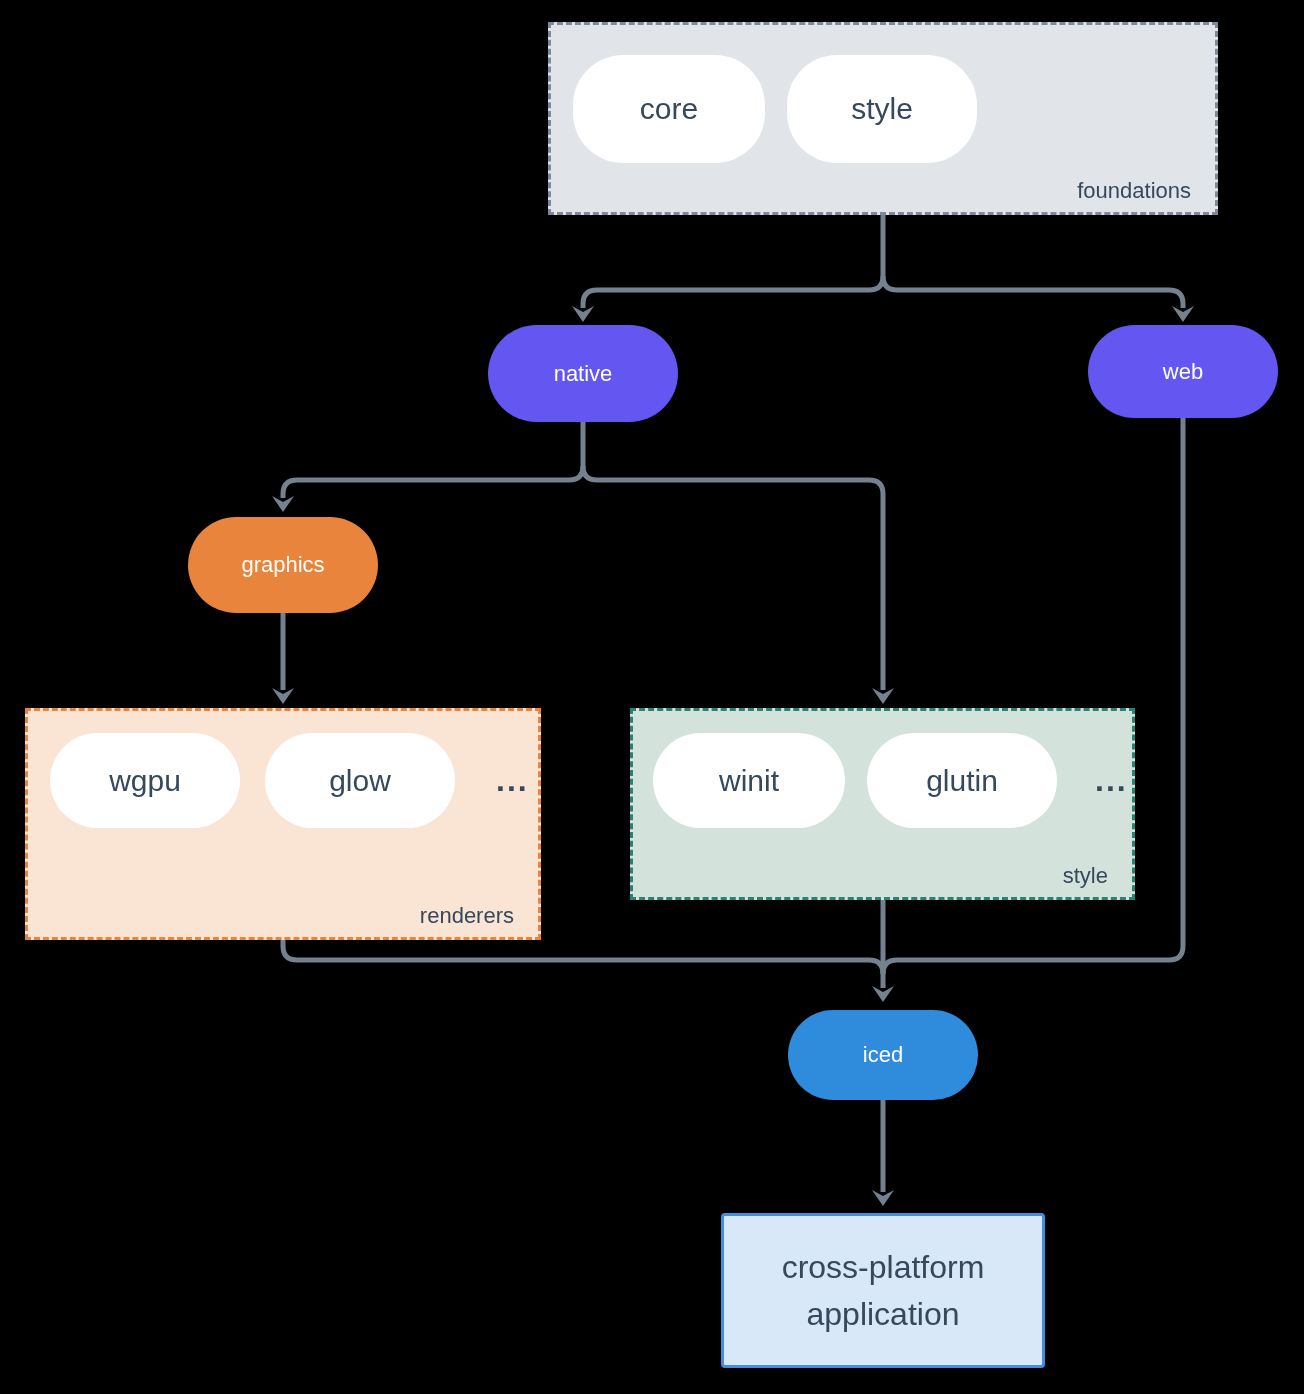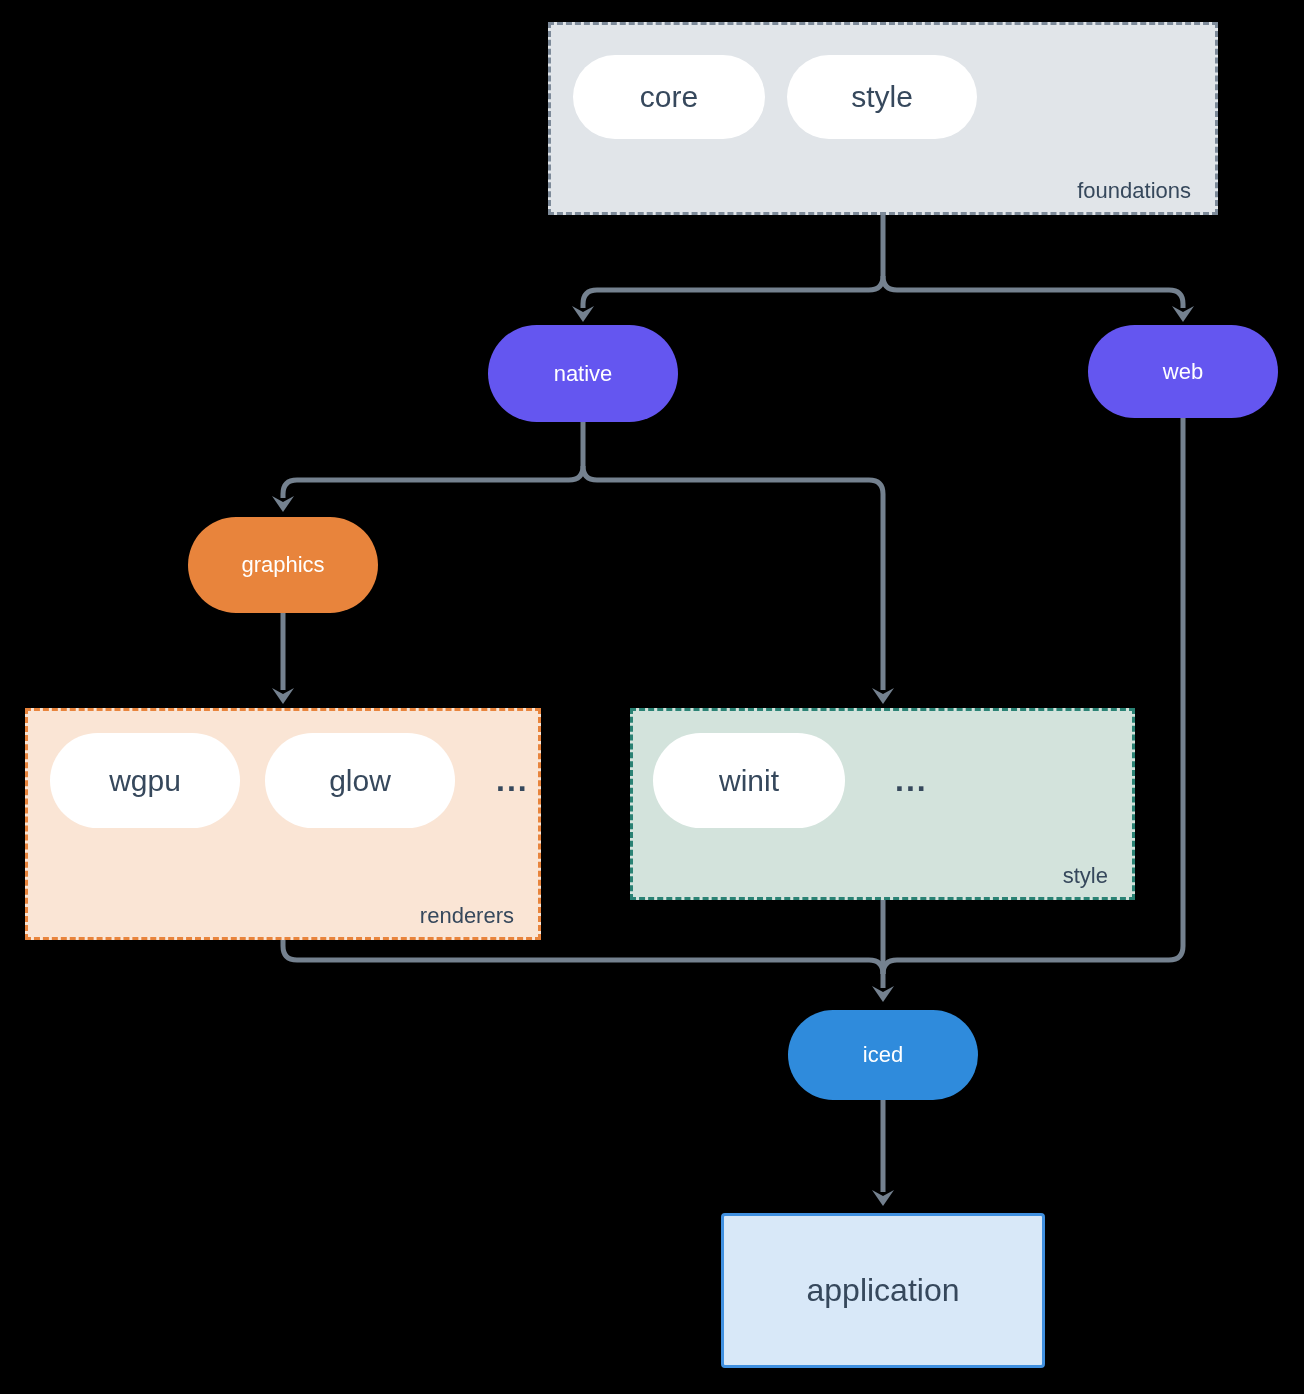--- a/index.html
+++ b/index.html
@@ -43,31 +43,31 @@
     border:3px dashed var(--renderers-border);
   }
   .group-shells{
     left:630px;top:708px;width:505px;height:192px;
     background:var(--shells-bg);
     border:3px dashed var(--shells-border);
   }
   .pills{display:flex;align-items:center;}
   .group-foundations .pills{margin:30px 0 0 22px;gap:22px;}
   .group-renderers .pills{margin:22px 0 0 22px;gap:25px;}
-  .group-shells .pills{margin:22px 0 0 20px;gap:34px;}
+  .group-shells .pills{margin:22px 0 0 20px;gap:22px;}
 
   .pill{
     display:flex;align-items:center;justify-content:center;
     border-radius:50px;
     font-size:30px;color:var(--text-dark);
     background:var(--pill-white);
     box-sizing:border-box;
     height:95px;
   }
-  .group-foundations .pill{height:84px;}
+  .group-foundations .pill{height:108px;}
   .pill-core{width:192px;}
   .pill-futures{width:204px;}
   .pill-style{width:190px;}
   .pill-wgpu,.pill-glow,.pill-glutin{width:190px;}
   .pill-winit{width:192px;}
 
   .ellipsis{
     font-size:32px;font-weight:600;color:var(--text-dark);
     margin-left:16px;letter-spacing:2px;
   }
@@ -144,24 +144,26 @@
       <div class="pill pill-wgpu">wgpu</div>
       <div class="pill pill-glow">glow</div>
       <span class="ellipsis">...</span>
     </div>
     <div class="group-label">renderers</div>
   </div>
 
   <div class="group group-shells">
     <div class="pills">
       <div class="pill pill-winit">winit</div>
+      <div class="pill pill-glutin">glutin</div>
       <span class="ellipsis">...</span>
     </div>
     <div class="group-label">style</div>
   </div>
 
   <div class="node node-iced">iced</div>
 
   <div class="app-box">
+    <span>cross-platform</span>
     <span>application</span>
   </div>
 
 </div>
 
 </body></html>

